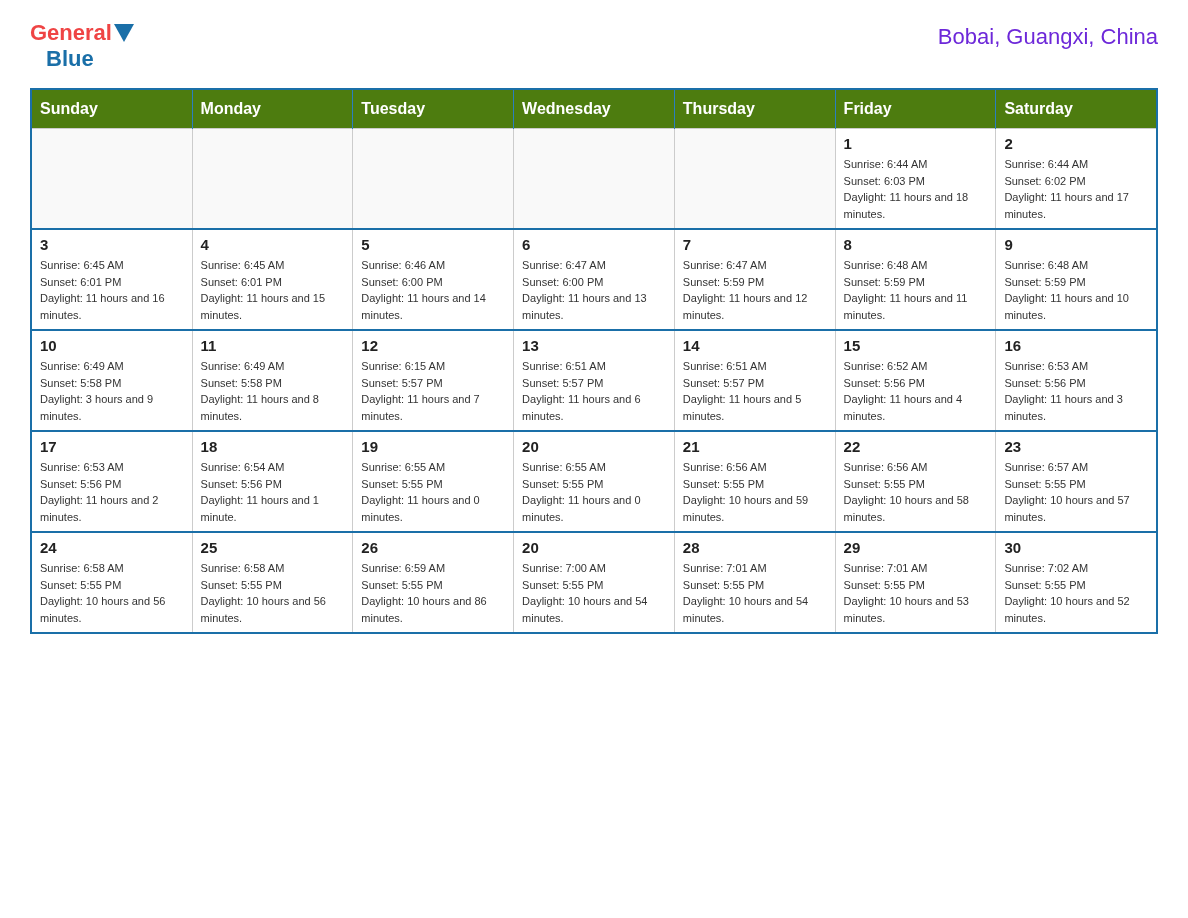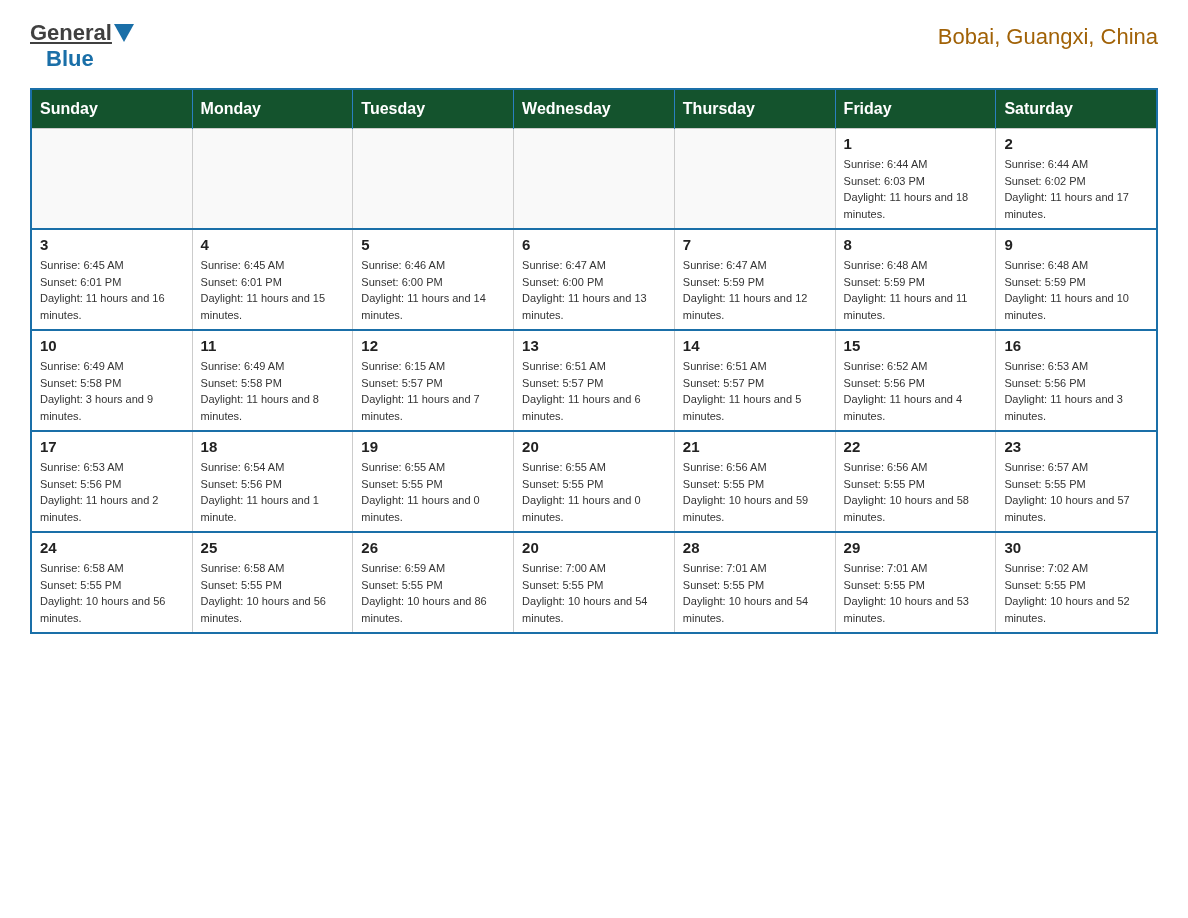--- a/index.html
+++ b/index.html
@@ -21,21 +21,21 @@
       flex-direction: column;
       align-items: flex-start;
     }
     .logo-text {
       display: flex;
       align-items: center;
       font-size: 22px;
       font-weight: bold;
       color: #333;
     }
-    .logo-general { color: #404040; text-decoration: underline; }
+    .logo-general { color: #ef4444; }
     .logo-triangle {
       width: 0;
       height: 0;
       border-left: 10px solid transparent;
       border-right: 10px solid transparent;
       border-top: 18px solid #1a6fa8;
       display: inline-block;
       margin: 0 2px;
       transform: rotate(0deg);
     }
@@ -47,31 +47,31 @@
     .title-area {
       text-align: right;
     }
     .main-title {
       font-size: 48px;
       font-weight: normal;
       color: #222;
     }
     .subtitle {
       font-size: 22px;
-      color: #a16207;
+      color: #6d28d9;
       margin-top: 4px;
     }
     
     .calendar-table {
       width: 100%;
       border-collapse: collapse;
       border: 2px solid #1a6fa8;
     }
     .calendar-table thead tr th {
-      background-color: #14532d;
+      background-color: #4d7c0f;
       color: #fff;
       font-size: 16px;
       font-weight: bold;
       padding: 10px 8px;
       text-align: left;
       border-right: 1px solid #2a7fc0;
     }
     .calendar-table thead tr th:last-child {
       border-right: none;
     }

